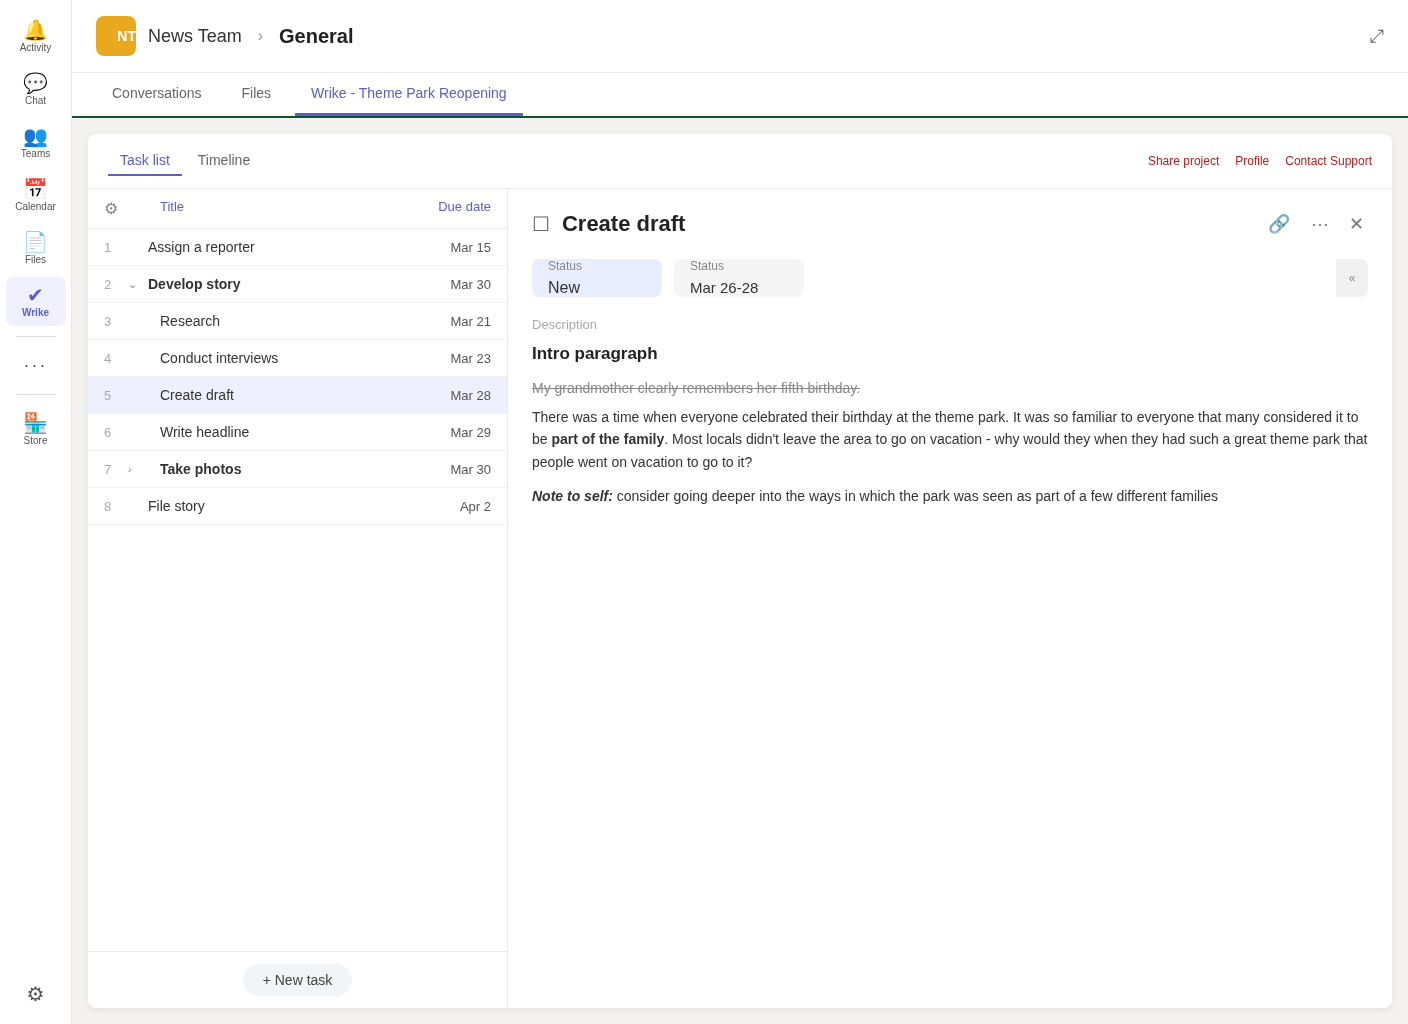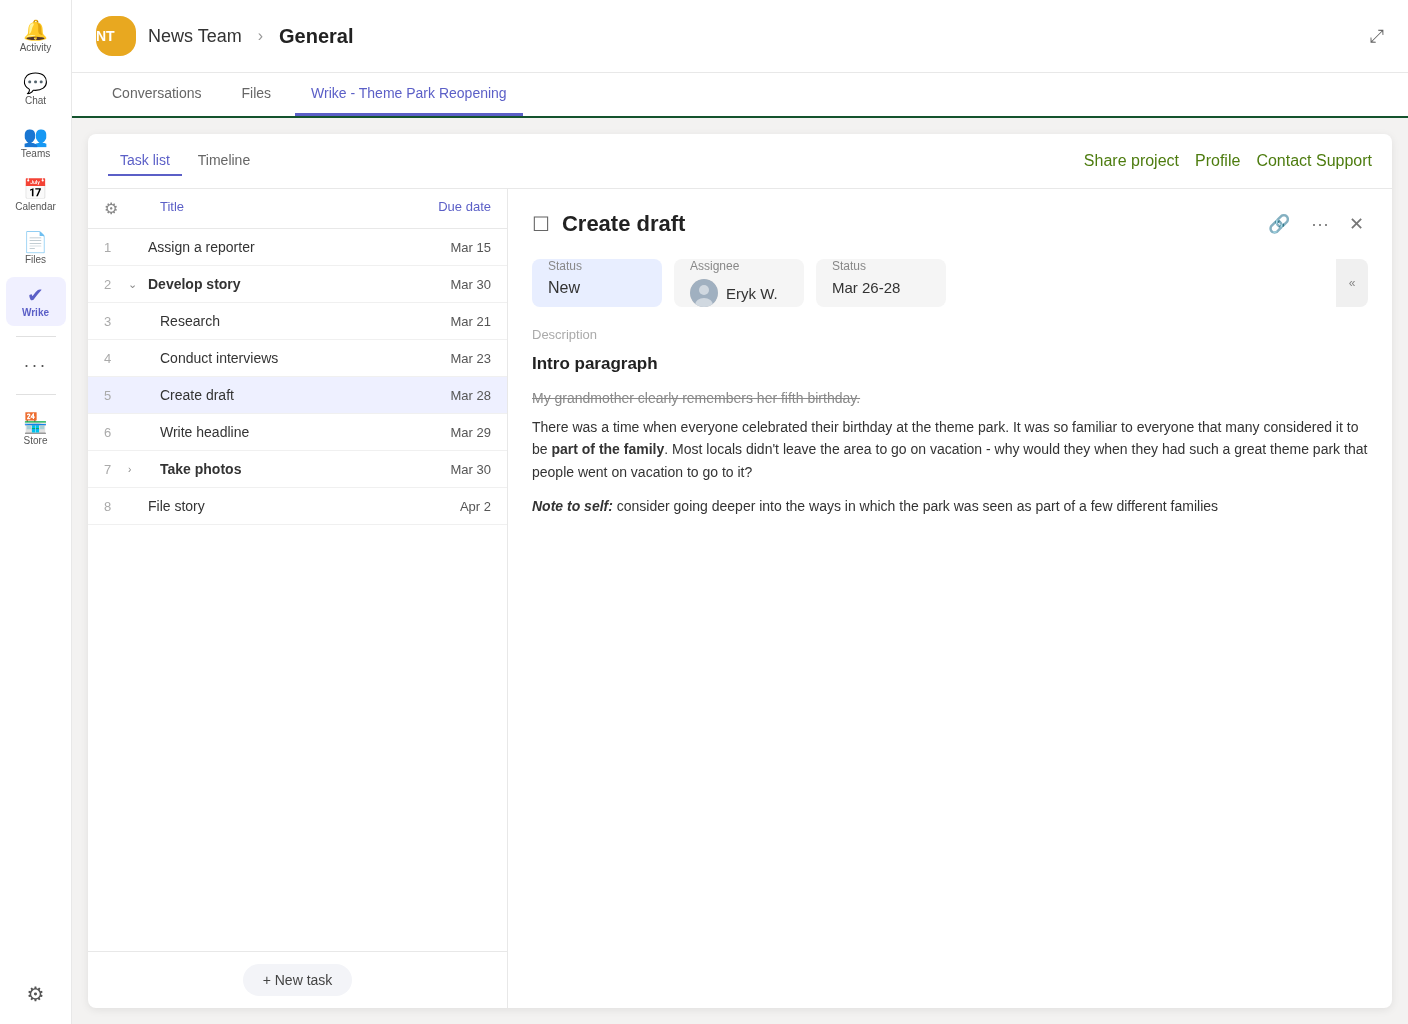--- a/index.html
+++ b/index.html
@@ -48,22 +48,22 @@
     .header {
       display: flex;
       align-items: center;
       padding: 16px 24px;
       gap: 12px;
       border-bottom: 1px solid #e8e8e8;
     }
     .team-avatar {
       width: 40px; height: 40px;
       background: #e8a820;
-      border-radius: 16px;
-      display: flex; align-items: center; justify-content: flex-start;
+      border-radius: 8px;
+      display: flex; align-items: center; justify-content: flex-end;
       color: #fff;
       font-weight: 700;
       font-size: 14px;
     }
     .header-team-name { font-size: 18px; color: #333; font-weight: 500; }
     .header-chevron { color: #999; font-size: 16px; margin: 0 4px; }
     .header-channel { font-size: 20px; font-weight: 700; color: #222; }
     .header-spacer { flex: 1; }
     .header-popup-icon {
       font-size: 18px; color: #666; cursor: pointer;
@@ -129,22 +129,22 @@
       border-bottom: 2px solid transparent;
     }
     .wrike-tab.active {
       color: #5b5fc7;
       border-bottom: 2px solid #5b5fc7;
       font-weight: 500;
     }
     .wrike-header-spacer { flex: 1; }
     .wrike-header-actions { display: flex; gap: 16px; align-items: center; }
     .wrike-header-link {
-      font-size: 16px;
-      color: #4d7c0f;
+      font-size: 12px;
+      color: #b91c1c;
       cursor: pointer;
       text-decoration: none;
     }
 
     
     .wrike-body {
       flex: 1;
       display: flex;
       overflow: hidden;
     }
@@ -446,33 +446,20 @@
             <span class="detail-action-icon">···</span>
             <span class="detail-action-icon">✕</span>
           </div>
 
           <div class="detail-info-row">
             <div class="detail-info-card">
               <div class="detail-info-label">Status</div>
               <div class="detail-info-value status-new">New</div>
             </div>
             <div class="detail-info-card light">
-              <div class="detail-info-label">Assignee</div>
-              <div class="assignee-row">
-                <div class="assignee-avatar">
-                  <svg width="28" height="28" viewBox="0 0 28 28" xmlns="http://www.w3.org/2000/svg">
-                    <circle cx="14" cy="14" r="14" fill="#a0b0c0"></circle>
-                    <circle cx="14" cy="11" r="5" fill="#d0d8e0"></circle>
-                    <ellipse cx="14" cy="26" rx="9" ry="7" fill="#d0d8e0"></ellipse>
-                  </svg>
-                </div>
-                <span class="detail-info-value">Eryk W.</span>
-              </div>
-            </div>
-            <div class="detail-info-card light">
               <div class="detail-info-label">Status</div>
               <div class="detail-info-value">Mar 26-28</div>
             </div>
             <div class="collapse-btn">
               <span>«</span>
             </div>
           </div>
 
           <div class="detail-description">
             <div class="detail-desc-label">Description</div>

